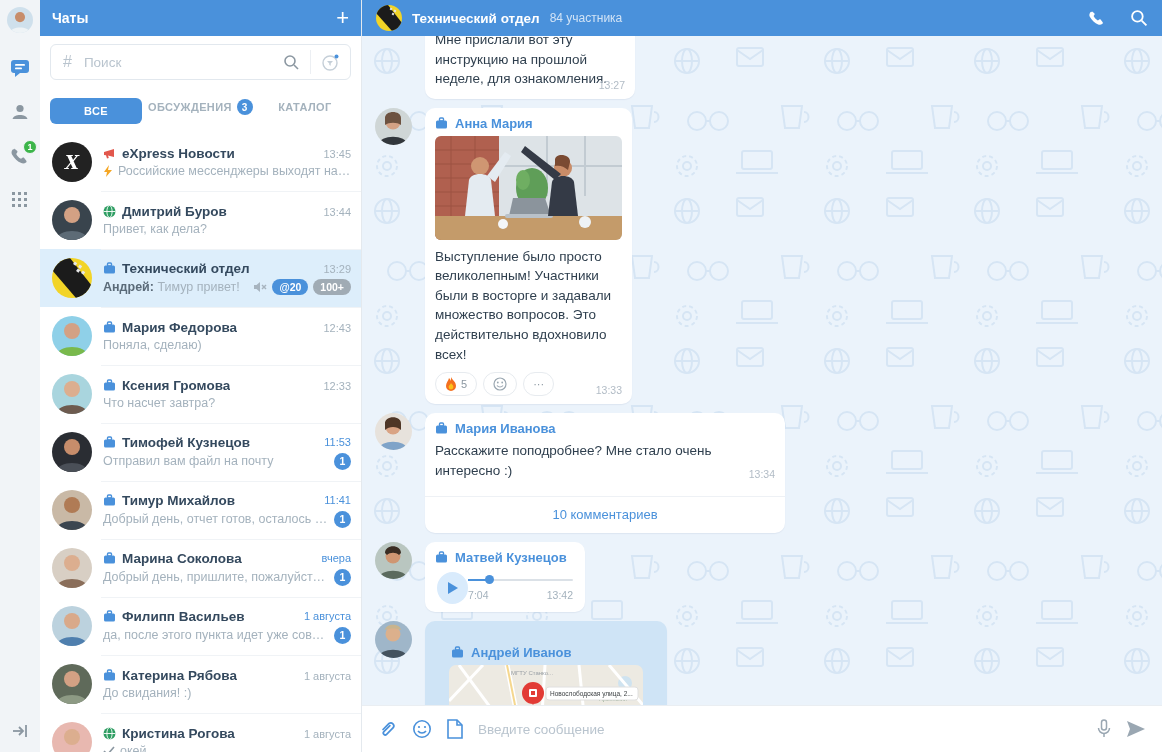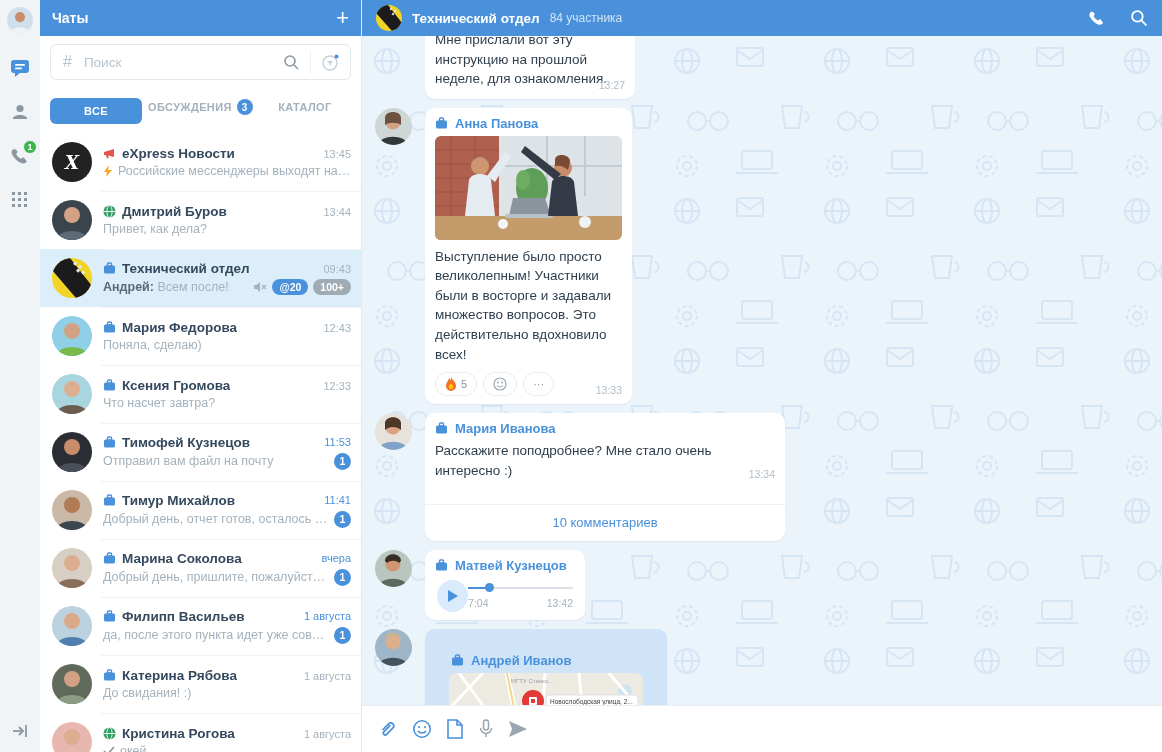--- a/index.html
+++ b/index.html
@@ -63,21 +63,21 @@
   .m-av { width:37px; height:37px; border-radius:50%; overflow:hidden; flex:0 0 37px; }
   .m-av.ghost { visibility:hidden; }
   .bubble { background:#fff; border-radius:10px; padding:8px 10px; box-shadow:0 1px 1px rgba(60,90,130,.08); position:relative; }
   .b-name { display:flex; align-items:center; gap:7px; font-size:13px; font-weight:bold; color:#4a91db; margin-bottom:5px; }
   .b-text { font-size:13.5px; color:#2f3f4e; line-height:1.45; }
   .b-time { font-size:10.5px; color:#b2bcc6; }
   .t-right { position:absolute; right:10px; bottom:8px; }
   .photo { border-radius:6px; overflow:hidden; margin-bottom:7px; display:block; }
   .rx-row { display:flex; align-items:center; gap:6px; margin-top:8px; }
   .rx { border:1px solid #e7ebef; border-radius:13px; height:24px; padding:0 9px; display:flex; align-items:center; gap:4px; font-size:11px; color:#8b97a1; background:#fff; cursor:pointer; }
-  .cm-wrap { border-top:1px solid #eef1f5; margin:24px -10px 0; padding:8px 0 2px; text-align:center; }
+  .cm-wrap { border-top:1px solid #eef1f5; margin:16px -10px 0; padding:8px 0 2px; text-align:center; }
   .cm-link { color:#4a91db; font-size:13px; cursor:pointer; }
   .voice { display:flex; align-items:center; padding:2px 2px 0; }
   .play { width:32px; height:32px; border-radius:50%; background:#d9ebfc; display:flex; align-items:center; justify-content:center; cursor:pointer; }
   .v-col { width:108px; }
   .v-track { position:relative; height:10px; }
   .v-line { position:absolute; top:4px; left:0; right:0; height:2px; background:#dbe1e7; border-radius:1px; }
   .v-fill { position:absolute; top:4px; left:0; width:18%; height:2px; background:#4a91db; }
   .v-dot { position:absolute; top:0; left:16%; width:9px; height:9px; border-radius:50%; background:#4a91db; }
   .v-times { display:flex; justify-content:space-between; font-size:10.5px; color:#a4b2bd; margin-top:4px; }
   .bubble.loc { background:#cfe4f6; padding:24px; }
@@ -253,24 +253,24 @@
           </svg></div>
       <div class="row-body">
         <div class="row-l1">
           <span class="type-ico">
               <svg width="13" height="13" viewBox="0 0 13 13">
                 <rect x="4.5" y="1" width="4" height="3" rx="1" fill="none" stroke="#4a91db" stroke-width="1.4"></rect>
                 <rect x="1" y="3.5" width="11" height="8" rx="1.5" fill="#4a91db"></rect>
               </svg>
             </span>
           <span class="row-name">Технический отдел</span>
-          <span class="row-time">09:43</span>
-        </div>
-        <div class="row-l2">
-          <span class="row-sub"><b>Андрей:</b> <span>Всем после!</span></span>
+          <span class="row-time">13:29</span>
+        </div>
+        <div class="row-l2">
+          <span class="row-sub"><b>Андрей:</b> <span>Тимур привет!</span></span>
           <span class="type-ico">
               <svg width="14" height="12" viewBox="0 0 14 12">
                 <path d="M1 4h2.5L7 1v10L3.5 8H1z" fill="#a7b4bf"></path>
                 <line x1="9" y1="4" x2="13" y2="8" stroke="#a7b4bf" stroke-width="1.4"></line>
                 <line x1="13" y1="4" x2="9" y2="8" stroke="#a7b4bf" stroke-width="1.4"></line>
               </svg>
             </span>
           <span class="pill mention">@20</span>
           <span class="pill count">100+</span>
         </div>
@@ -546,21 +546,21 @@
               <path d="M3 37c2-11 28-11 30 0z" fill="#32373c"></path>
             </svg></div>
         <div class="bubble" style="width:207px">
           <div class="b-name">
               <span class="type-ico">
                 <svg width="13" height="13" viewBox="0 0 13 13">
                   <rect x="4.5" y="1" width="4" height="3" rx="1" fill="none" stroke="#4a91db" stroke-width="1.4"></rect>
                   <rect x="1" y="3.5" width="11" height="8" rx="1.5" fill="#4a91db"></rect>
                 </svg>
               </span>
-              <span>Анна Панова</span>
+              <span>Анна Мария</span>
             </div>
           <svg class="photo" width="187" height="104" viewBox="0 0 187 104">
             <rect width="187" height="104" fill="#dde3e7"></rect>
             <rect x="0" y="0" width="64" height="104" fill="#b0604f"></rect>
             <g stroke="#9c5242" stroke-width="1">
                 <line x1="0" y1="14" x2="64" y2="14"></line>
                 <line x1="0" y1="28" x2="64" y2="28"></line>
                 <line x1="0" y1="42" x2="64" y2="42"></line>
                 <line x1="0" y1="56" x2="64" y2="56"></line>
                 <line x1="0" y1="70" x2="64" y2="70"></line>
@@ -751,20 +751,21 @@
           <circle cx="13" cy="8" r="1.1" fill="#4a91db"></circle>
           <path d="M6 12c2 2.6 6 2.6 8 0" fill="none" stroke="#4a91db" stroke-width="1.6"></path>
         </svg>
       </span>
     <span class="cico">
         <svg width="18" height="20" viewBox="0 0 18 20">
           <path d="M2 1h9l5 5v13H2z" fill="none" stroke="#4a91db" stroke-width="1.6"></path>
           <path d="M11 1v5h5" fill="none" stroke="#4a91db" stroke-width="1.6"></path>
         </svg>
       </span>
+    <input class="comp-input" placeholder="Введите сообщение" style="">
     <span class="cico">
         <svg width="16" height="20" viewBox="0 0 16 20">
           <rect x="5.5" y="1" width="5" height="10" rx="2.5" fill="none" stroke="#9aa7b2" stroke-width="1.5"></rect>
           <path d="M2.5 9a5.5 5.5 0 0 0 11 0" fill="none" stroke="#9aa7b2" stroke-width="1.5"></path>
           <line x1="8" y1="14.5" x2="8" y2="18" stroke="#9aa7b2" stroke-width="1.5"></line>
         </svg>
       </span>
     <span class="cico">
         <svg width="20" height="18" viewBox="0 0 20 18">
           <path d="M1 17L19 9 1 1l3 8z" fill="#9aa7b2"></path>

